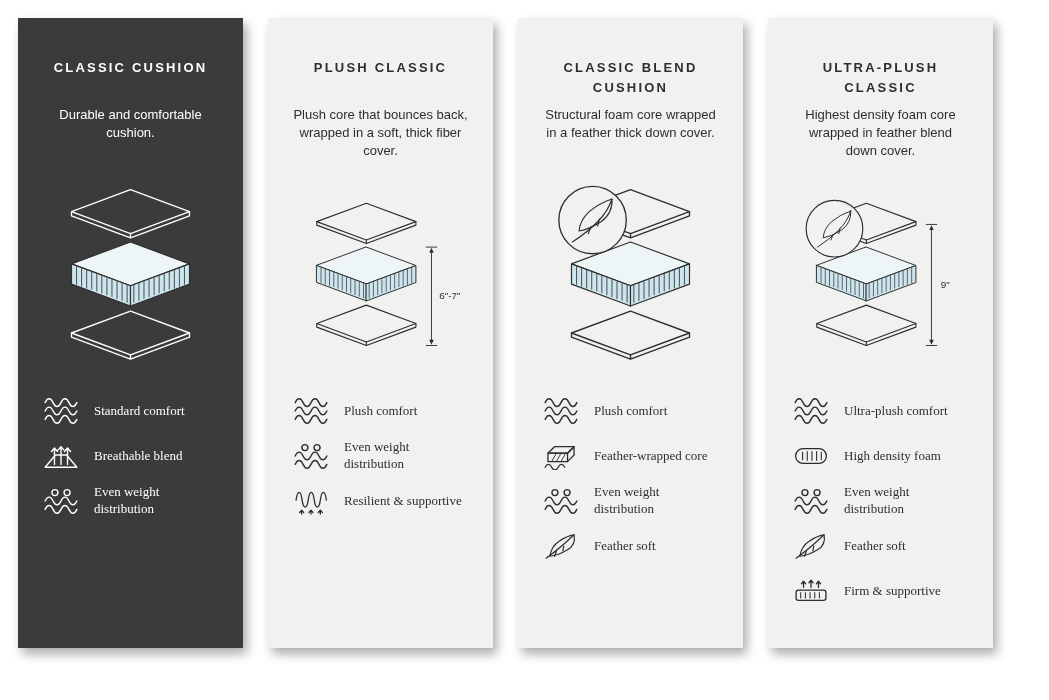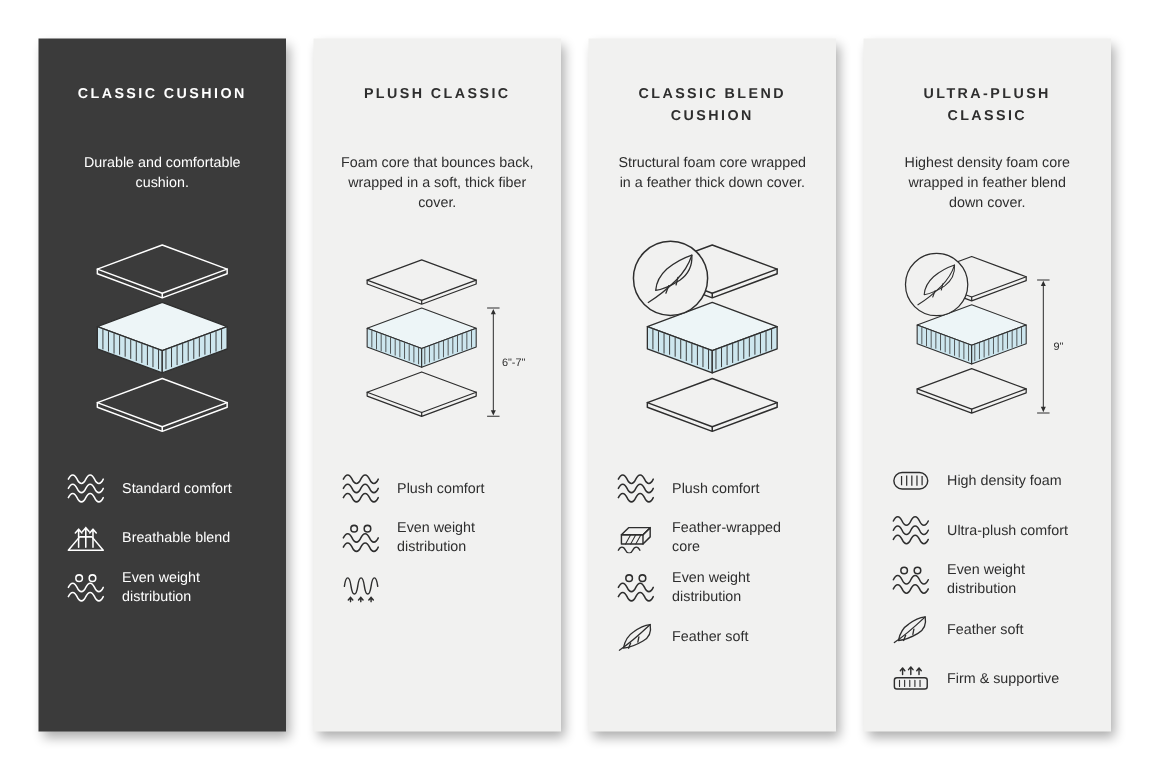--- a/index.html
+++ b/index.html
@@ -1,36 +1,36 @@
 <!DOCTYPE html>
 <html><head>
 <meta charset="utf-8">
 <style>
   * { margin:0; padding:0; box-sizing:border-box; }
   html,body { width:1049px; height:700px; background:#ffffff;
               font-family:"Liberation Sans", sans-serif; overflow:hidden; }
-  .board { display:flex; gap:25px; padding:35px;border-radius:16px; }
+  .board { display:flex; gap:25px; padding:18px;border-radius:16px; }
   .card {
     width:225px; height:630px;
     background:var(--card-bg); color:var(--ink);
     box-shadow:4px 6px 10px rgba(0,0,0,0.33);
     padding:40px 24px 20px;
     display:flex; flex-direction:column;
   }
   .card.light { --card-bg:#f1f1f0; --ink:#2e2e2e; }
   .card.dark  { --card-bg:#3b3b3b; --ink:#ffffff; }
   .title { font-size:13px; font-weight:bold; letter-spacing:2.2px;
            text-align:center; line-height:1.5; min-height:40px; }
   .desc  { font-size:13px; text-align:center; line-height:1.4;
-           margin-top:24px; min-height:58px; }
+           margin-top:8px; min-height:58px; }
   .illus { height:212px; display:flex; align-items:center; justify-content:center; margin-top:4px; }
   .features { list-style:none; margin-top:14px; }
   .feature { display:flex; align-items:center; min-height:34px; margin-bottom:11px; }
   .ficon { width:40px; flex:0 0 40px; margin-right:12px; display:flex; align-items:center; }
-  .flabel { font-size:13px; line-height:1.3; max-width:118px; }
+  .flabel { font-size:13px; line-height:1.3; max-width:118px;font-family:Liberation Serif, serif; }
   .dim-label { font-size:14px; fill:currentColor; }
   svg { display:block; }
 </style>
 </head>
 <body>
 
 <svg width="0" height="0" style="position:absolute" aria-hidden="true">
   <defs>
     <g id="sym-cushion" stroke-linejoin="round" stroke-linecap="round">
       <g stroke="currentColor" fill="none" stroke-width="1.6">
@@ -165,21 +165,21 @@
               <use href="#icon-even-weight"></use>
             </svg>
           </span>
         <span class="flabel">Even weight distribution</span>
       </li>
     </ul>
   </section>
 
   <section class="card light">
     <h2 class="title">PLUSH CLASSIC</h2>
-    <p class="desc">Foam core that bounces back, wrapped in a soft, thick fiber cover.</p>
+    <p class="desc">Plush core that bounces back, wrapped in a soft, thick fiber cover.</p>
     <div class="illus">
       <svg viewBox="0 0 250 212" width="219" height="186">
         <use href="#sym-cushion"></use>
         <g stroke="currentColor" stroke-width="1.3" fill="none">
           <path d="M189 68 H205 M189 207 H205"></path>
           <path d="M197 74 V201"></path>
           <path d="M197 69 L193.8 76 H200.2 Z" fill="currentColor" stroke="none"></path>
           <path d="M197 206 L193.8 199 H200.2 Z" fill="currentColor" stroke="none"></path>
         </g>
         <text class="dim-label" x="208" y="142">6"-7"</text>
@@ -201,20 +201,21 @@
             </svg>
           </span>
         <span class="flabel">Even weight distribution</span>
       </li>
       <li class="feature">
         <span class="ficon">
             <svg viewBox="0 0 40 30" width="38" height="28">
               <use href="#icon-spring"></use>
             </svg>
           </span>
+        <span class="flabel">Resilient &amp; supportive</span>
       </li>
     </ul>
   </section>
 
   <section class="card light">
     <h2 class="title">CLASSIC BLEND CUSHION</h2>
     <p class="desc">Structural foam core wrapped in a feather thick down cover.</p>
     <div class="illus">
       <svg viewBox="0 0 210 212" width="184" height="186">
         <use href="#sym-cushion"></use>
@@ -270,32 +271,32 @@
           <path d="M197 37 L193.8 44 H200.2 Z" fill="currentColor" stroke="none"></path>
           <path d="M197 206 L193.8 199 H200.2 Z" fill="currentColor" stroke="none"></path>
         </g>
         <text class="dim-label" x="210" y="126">9"</text>
       </svg>
     </div>
     <ul class="features">
       <li class="feature">
         <span class="ficon">
             <svg viewBox="0 0 40 30" width="38" height="28">
+              <use href="#icon-waves"></use>
+            </svg>
+          </span>
+        <span class="flabel">Ultra-plush comfort</span>
+      </li>
+      <li class="feature">
+        <span class="ficon">
+            <svg viewBox="0 0 40 30" width="38" height="28">
               <use href="#icon-density-foam"></use>
             </svg>
           </span>
         <span class="flabel">High density foam</span>
-      </li>
-      <li class="feature">
-        <span class="ficon">
-            <svg viewBox="0 0 40 30" width="38" height="28">
-              <use href="#icon-waves"></use>
-            </svg>
-          </span>
-        <span class="flabel">Ultra-plush comfort</span>
       </li>
       <li class="feature">
         <span class="ficon">
             <svg viewBox="0 0 40 30" width="38" height="28">
               <use href="#icon-even-weight"></use>
             </svg>
           </span>
         <span class="flabel">Even weight distribution</span>
       </li>
       <li class="feature">

